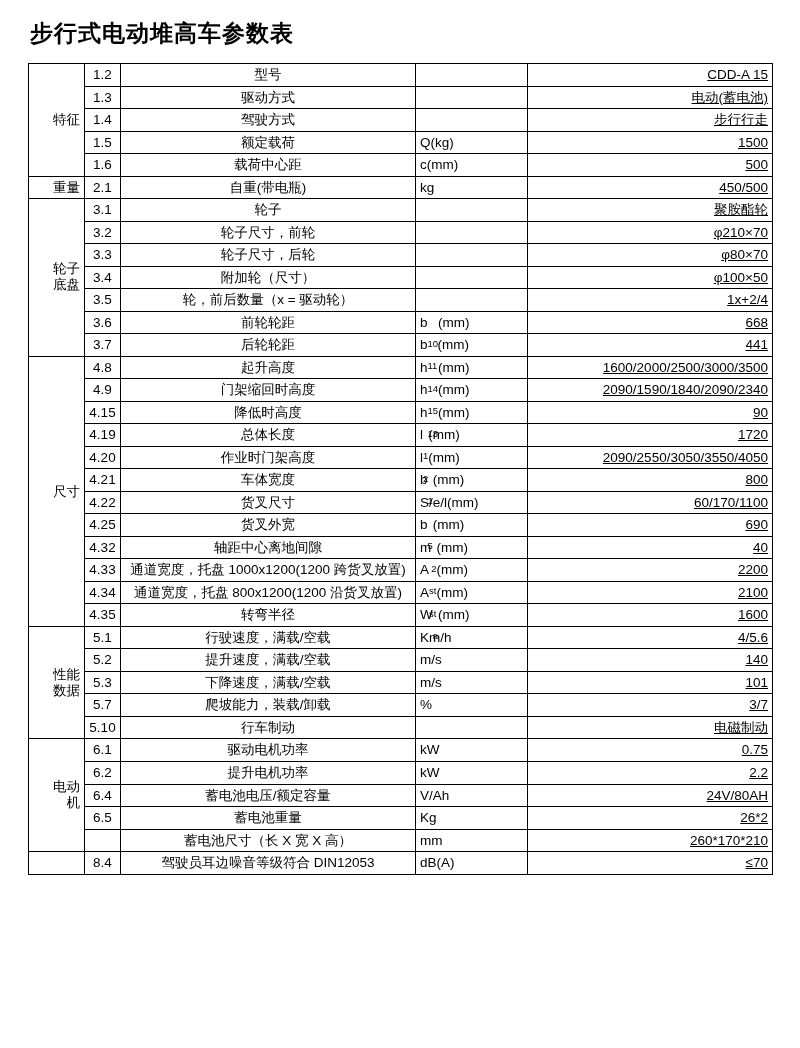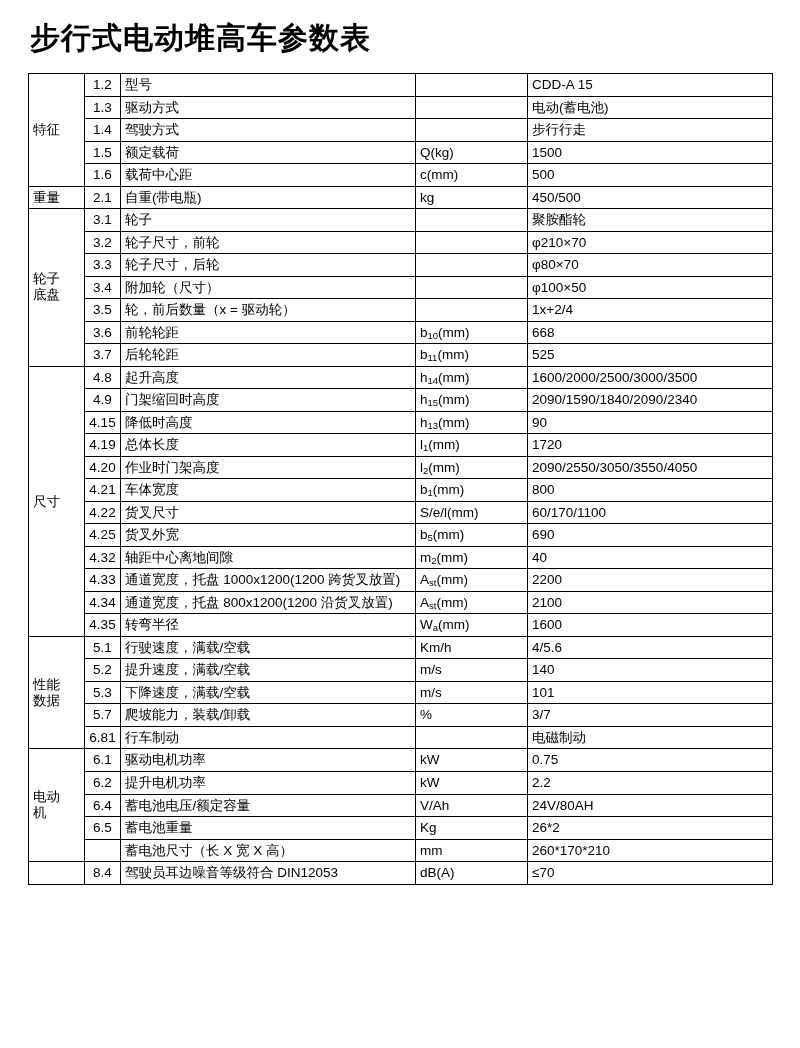--- a/index.html
+++ b/index.html
@@ -14,21 +14,21 @@
     color: #000000;
     position: relative;
   }
   .page {
     width: 800px;
     height: 1048px;
     box-sizing: border-box;
     padding: 18px 28px 0 28px;
   }
   .doc-title {
-    font-size: 30px;
+    font-size: 23px;
     font-weight: bold;
     letter-spacing: 1px;
     margin: 0 0 14px 2px;
     font-family: "DejaVu Sans", "Liberation Sans", sans-serif;
   }
   table.spec {
     border-collapse: collapse;
     width: 744px;
     table-layout: fixed;
   }
@@ -41,48 +41,49 @@
     font-family: "Liberation Sans", sans-serif;
   }
   
   col.c-group { width: 56px; }
   col.c-no    { width: 36px; }
   col.c-desc  { width: 295px; }
   col.c-sym   { width: 112px; }
   col.c-val   { width: 245px; }
 
   td.group {
-    text-align: left;
+    text-align: right;
     font-size: 13.5px;
     padding: 2px 2px;
   }
   td.group .stack {
     display: block;
     line-height: 1.18;
   }
   td.no {
     text-align: center;
     padding-left: 3px;
     white-space: nowrap;
   }
   td.desc {
-    text-align: left;
+    text-align: center;
     padding-left: 3px;
   }
   td.sym {
     text-align: left;
     padding-left: 3px;
     white-space: nowrap;
     margin-left: 44px;
   }
   td.val {
-    text-align: left;
+    text-align: right;
+    text-decoration: underline;
   }
   .it { }
-  .sub { font-size: 9.5px; vertical-align: baseline; position: relative; top: 2px; }
+  .sub { font-size: 9.5px; vertical-align: baseline; position: relative; top: 20px; }
   .two-line { line-height: 1.25; margin-top: 8px; }
 </style>
 </head>
 <body>
 
 <div class="page">
 
   <h1 class="doc-title">步行式电动堆高车参数表</h1>
 
   <table class="spec">
@@ -172,21 +173,21 @@
       <tr>
         <td class="no">3.6</td>
         <td class="desc">前轮轮距</td>
         <td class="sym"><span class="it">b</span><span class="sub">10</span>(mm)</td>
         <td class="val">668</td>
       </tr>
       <tr>
         <td class="no">3.7</td>
         <td class="desc">后轮轮距</td>
         <td class="sym"><span class="it">b</span><span class="sub">11</span>(mm)</td>
-        <td class="val">525</td>
+        <td class="val">441</td>
       </tr>
 
       <tr>
         <td class="group" rowspan="12">尺寸</td>
         <td class="no">4.8</td>
         <td class="desc">起升高度</td>
         <td class="sym"><span class="it">h</span><span class="sub">14</span>(mm)</td>
         <td class="val">1600/2000/2500/3000/3500</td>
       </tr>
       <tr>
@@ -278,21 +279,21 @@
         <td class="sym">m/s</td>
         <td class="val">101</td>
       </tr>
       <tr>
         <td class="no">5.7</td>
         <td class="desc">爬坡能力，装载/卸载</td>
         <td class="sym">%</td>
         <td class="val">3/7</td>
       </tr>
       <tr>
-        <td class="no">6.81</td>
+        <td class="no">5.10</td>
         <td class="desc">行车制动</td>
         <td class="sym"></td>
         <td class="val">电磁制动</td>
       </tr>
 
       <tr>
         <td class="group" rowspan="5">
           <span class="stack">电动</span>
           <span class="stack">机</span>
         </td>

